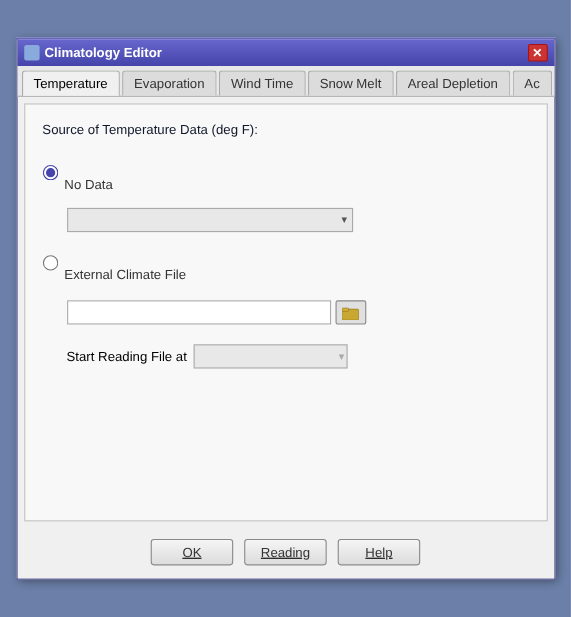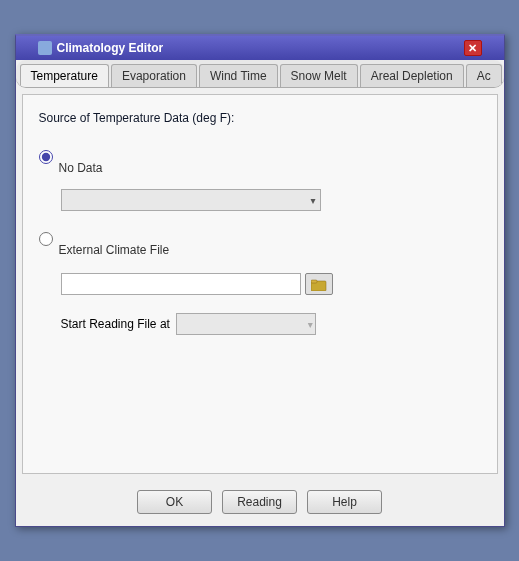--- a/index.html
+++ b/index.html
@@ -19,21 +19,21 @@
       width: 490px;
       background: #f0f0f0;
       border: 1px solid #4a4a8a;
       border-top: 2px solid #6666bb;
       box-shadow: 2px 2px 8px rgba(0,0,0,0.4);
     }
 
     .title-bar {
       background: linear-gradient(to bottom, #6666cc, #4444aa);
       color: white;
-      padding: 4px 22px;
+      padding: 4px 6px;
       display: flex;
       align-items: center;
       justify-content: space-between;
       height: 24px;
     }
 
     .title-bar-left {
       display: flex;
       align-items: center;
       gap: 5px;
@@ -69,21 +69,20 @@
     }
 
     .tabs-bar {
       background: #e8e8e8;
       border-bottom: 1px solid #aaa;
       display: flex;
       align-items: flex-end;
       padding: 4px 4px 0 4px;
       gap: 2px;
       overflow: hidden;
-      border-radius: 10px;
     }
 
     .tab {
       padding: 4px 10px;
       border: 1px solid #aaa;
       border-bottom: none;
       background: #dcdcdc;
       cursor: pointer;
       font-size: 12px;
       color: #333;
@@ -237,20 +236,21 @@
       font-size: 10px;
       color: #aaa;
       pointer-events: none;
     }
 
     .button-bar {
       display: flex;
       justify-content: center;
       gap: 10px;
       padding: 10px 0 12px 0;
+      text-decoration: underline;
     }
 
     .btn {
       width: 75px;
       height: 24px;
       border: 1px solid #888;
       background: linear-gradient(to bottom, #f5f5f5, #dcdcdc);
       font-size: 12px;
       cursor: pointer;
       border-radius: 3px;

